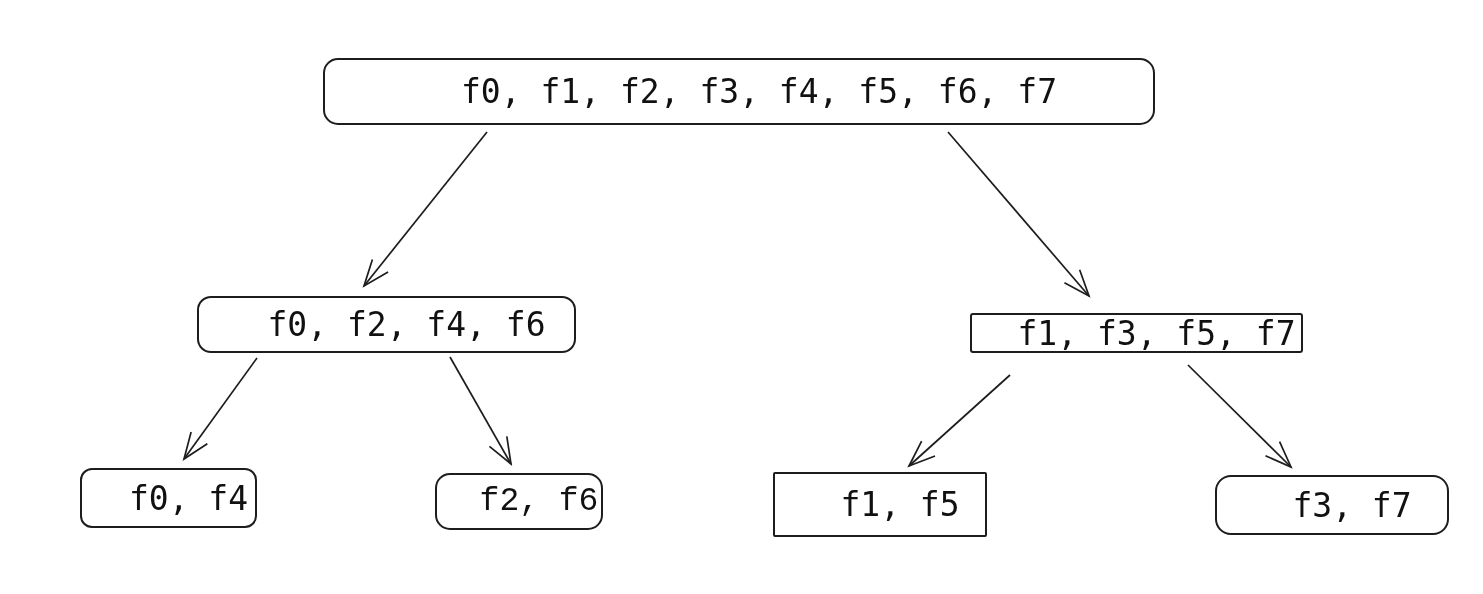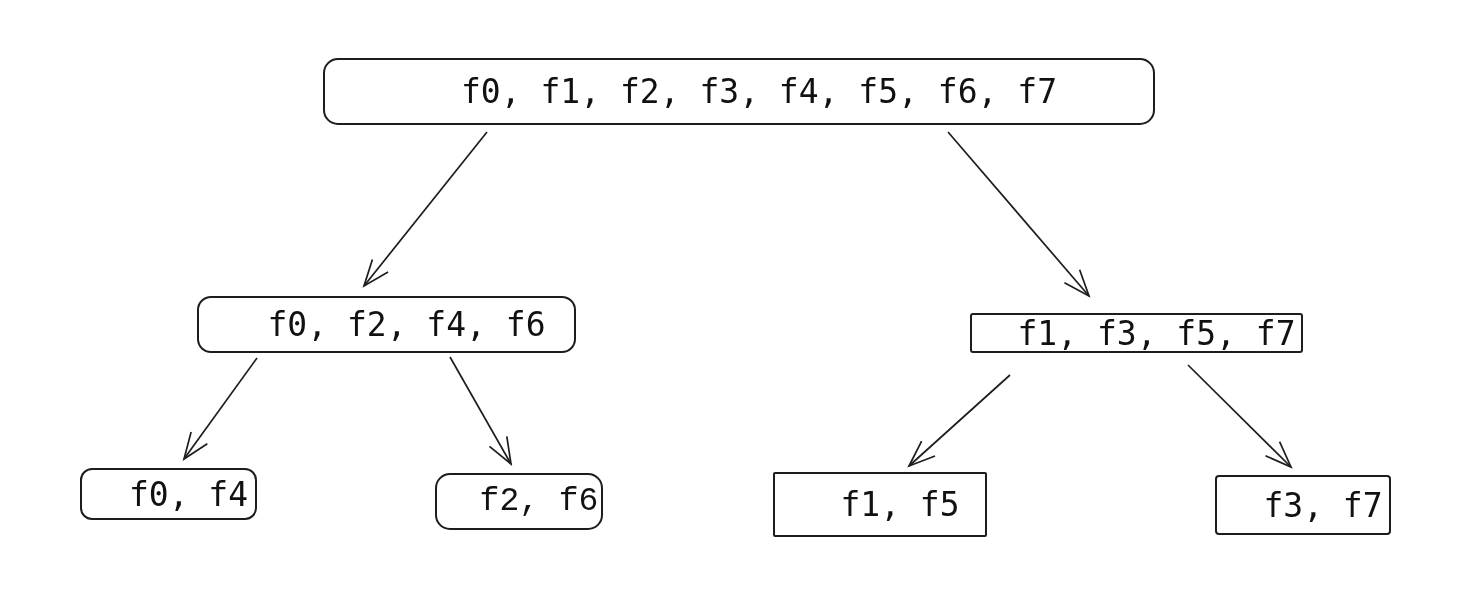--- a/index.html
+++ b/index.html
@@ -33,24 +33,24 @@
     justify-content: center;
     color: #111111;
     font-size: 33px;
     line-height: 1;
     white-space: nowrap;
     padding-left: 40px;
   }
   .node-root  { left: 323px;  top: 58px;  width: 832px; height: 67px; border-radius: 15px; }
   .node-evens { left: 197px;  top: 296px; width: 379px; height: 57px; border-radius: 14px; }
   .node-odds  { left: 922px;  top: 313px; width: 333px; height: 40px; border-radius: 3px; margin-left: 48px; }
-  .node-f0f4  { left: 80px;   top: 468px; width: 177px; height: 52px; border-radius: 12px; }
+  .node-f0f4  { left: 80px;   top: 468px; width: 177px; height: 60px; border-radius: 12px; }
   .node-f2f6  { left: 435px;  top: 473px; width: 168px; height: 57px; border-radius: 15px; font-family: Liberation Mono, monospace; }
   .node-f1f5  { left: 773px;  top: 472px; width: 214px; height: 65px; border-radius: 2px; }
-  .node-f3f7  { left: 1215px; top: 475px; width: 176px; height: 60px; border-radius: 4px; }
+  .node-f3f7  { left: 1215px; top: 475px; width: 234px; height: 60px; border-radius: 16px; }
 </style>
 </head>
 <body>
 
 <div class="canvas">
 
   <svg class="edges-layer" width="1483" height="594" viewBox="0 0 1483 594">
     <defs>
       <marker id="vee" markerUnits="userSpaceOnUse" markerWidth="34" markerHeight="34" viewBox="0 0 34 34" refX="30" refY="17" orient="auto">
         <path d="M4 7 L30 17 L4 27" fill="none" stroke="#1d1d1d" stroke-width="1.7"></path>

